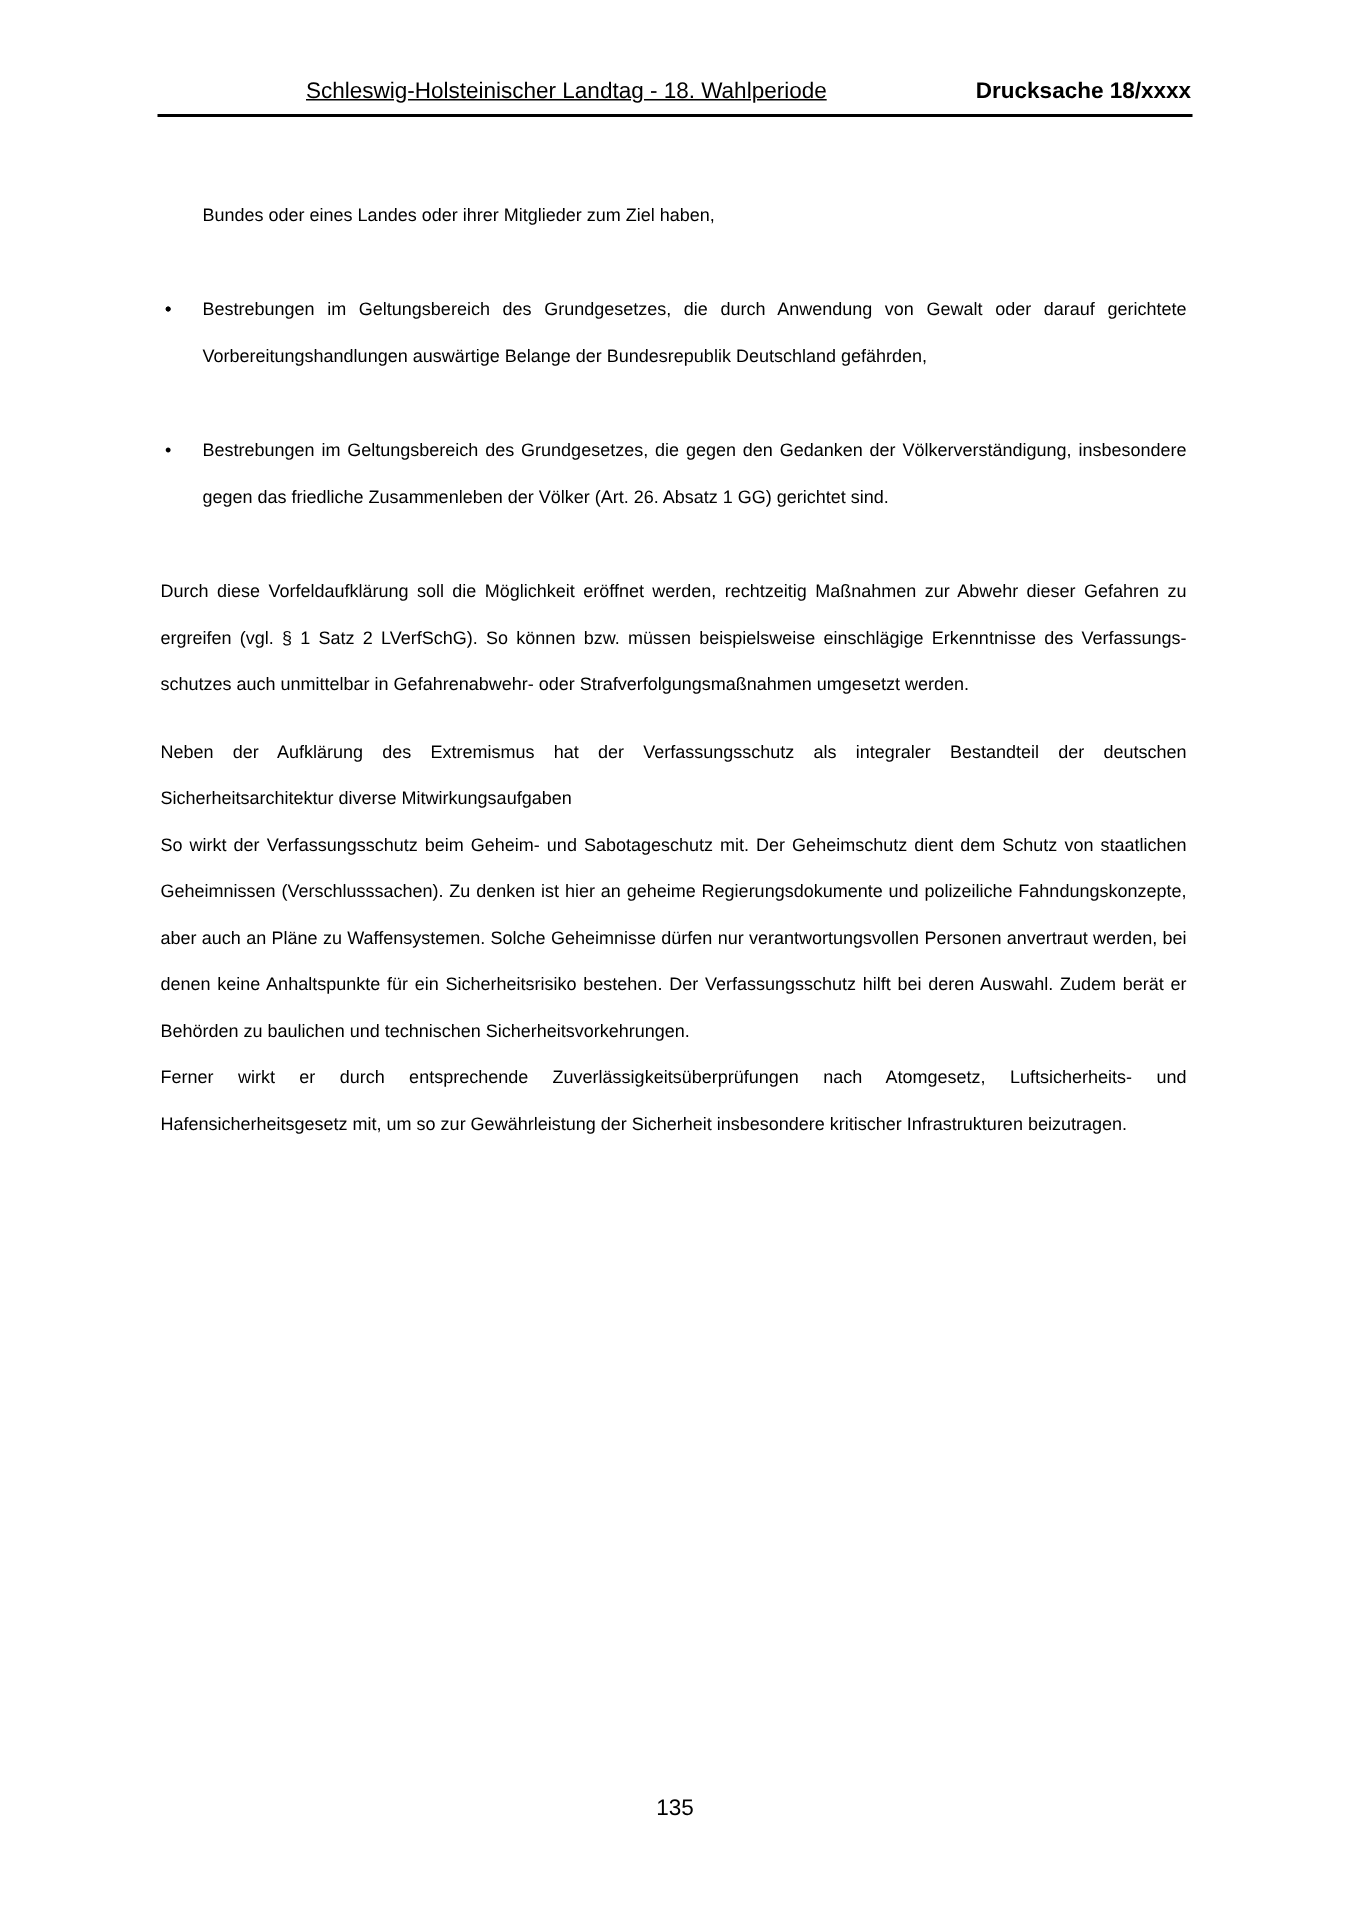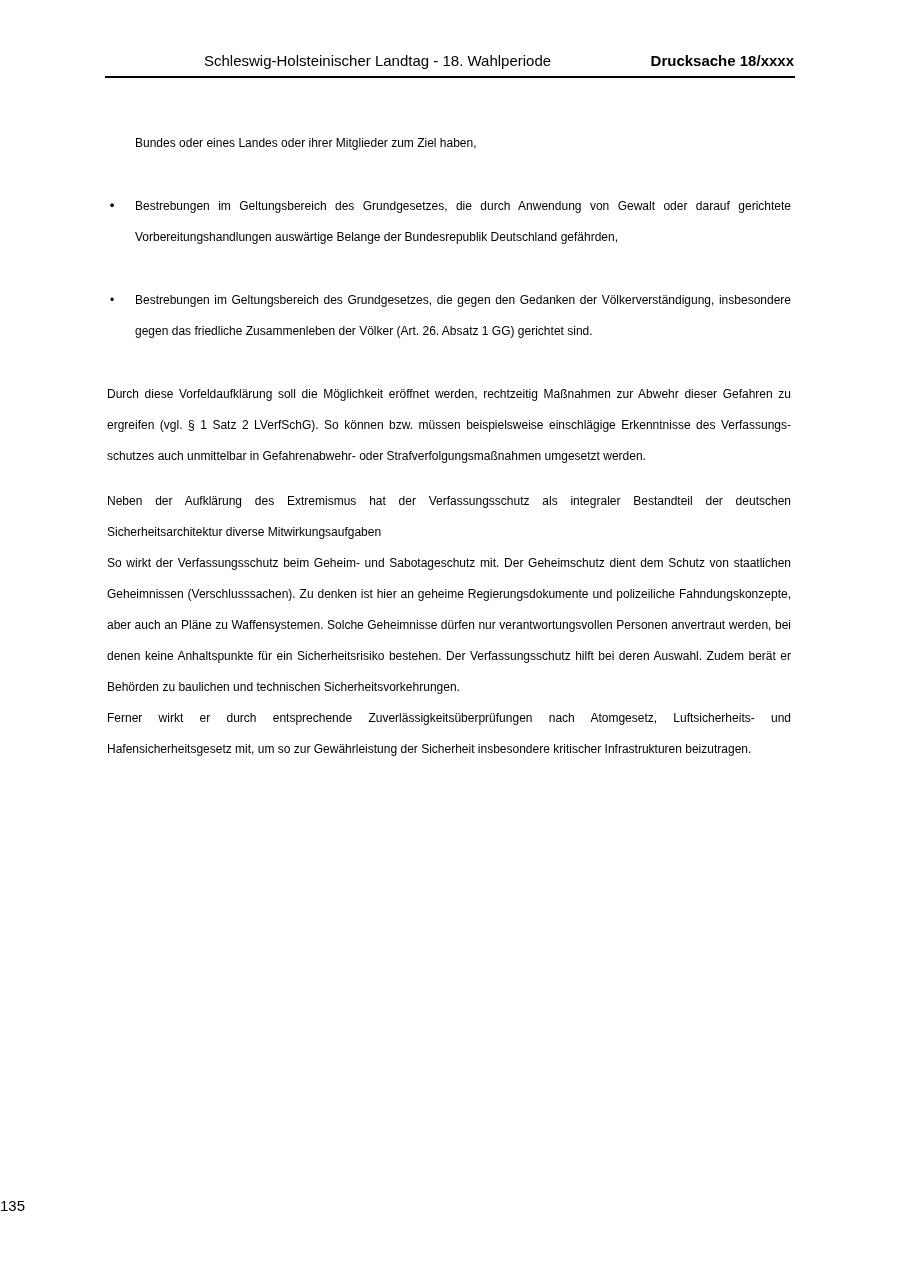--- a/index.html
+++ b/index.html
@@ -16,21 +16,21 @@
   }
   .header {
     display: flex;
     justify-content: space-between;
     align-items: baseline;
     margin: 0 106px;
     padding-top: 51px;
     font-size: 15px;
     line-height: 19px;
   }
-  .header-left { padding-left: 98px; }
+  .header-left { padding-left: 98px; text-decoration: underline; }
   .header-right { font-weight: bold; }
   .header-rule {
     height: 0;
     border-bottom: 2px solid #000000;
     margin: 6px 105px 0 105px;
   }
   .doc-body {
     margin: 50px 109px 0 107px;
     font-size: 12px;
     line-height: 31px;
@@ -53,20 +53,21 @@
     left: 3px;
     top: 0;
   }
   .paragraphs .paragraph + .paragraph { margin-top: 14px; }
   .segment { text-align: justify; }
   .footer {
     position: absolute;
     left: 0;
     right: 0;
     top: 1197px;
+    text-align: center;
     font-size: 15px;
   }
 </style>
 </head>
 <body>
 
 <div class="page">
 
   <div class="header">
     <span class="header-left">Schleswig-Holsteinischer Landtag - 18. Wahlperiode</span>

